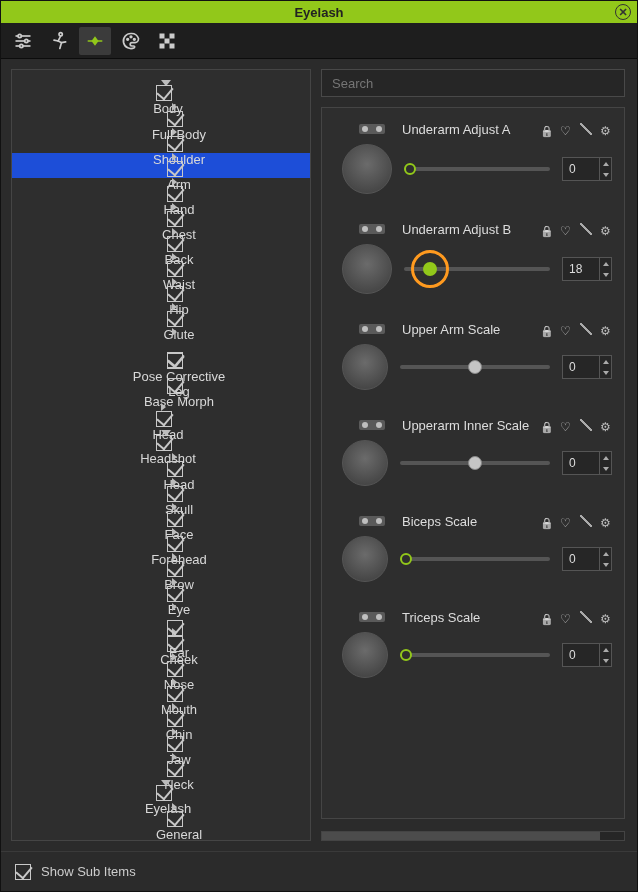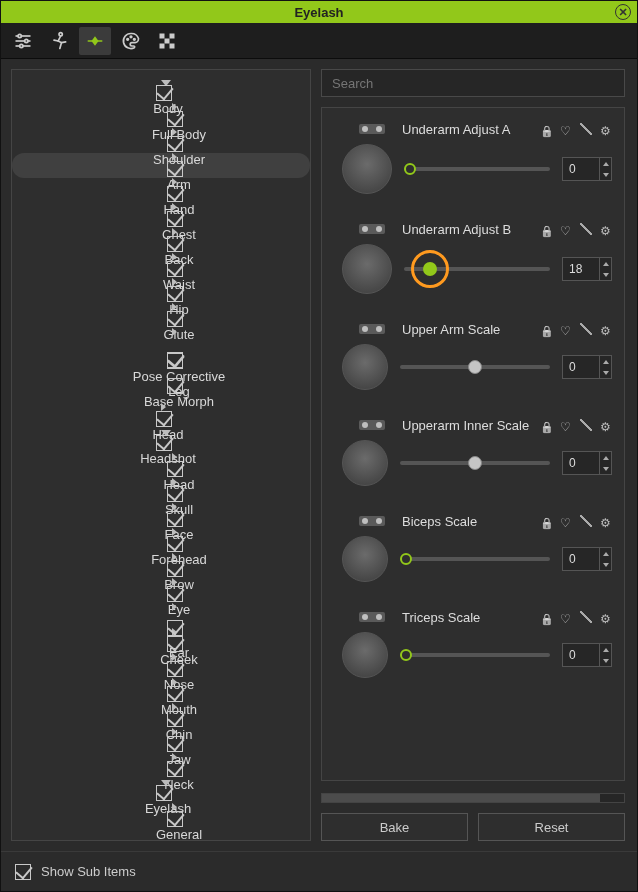--- a/index.html
+++ b/index.html
@@ -15,21 +15,21 @@
   .left-panel { width: 300px; background: #2e2e2e; border: 1px solid #454545; padding: 8px 0; overflow-y: auto; position: relative; }
   .right-panel { flex: 1; display: flex; flex-direction: column; }
   .search { margin: 0 0 10px 0; }
   .search input { width: 100%; height: 28px; background: #262626; border: 1px solid #494949; color: #999; padding: 0 10px; outline: none; font-size: 13px; }
   .sliders { flex: 1; border: 1px solid #454545; background: #2e2e2e; overflow-y: auto; padding: 12px 12px 12px 20px; }
   .action-row { display: flex; gap: 10px; margin-top: 10px; }
   .action-row button { flex: 1; height: 28px; background: #2e2e2e; border: 1px solid #555; color: #ccc; font-size: 13px; cursor: pointer; }
   .footer { height: 40px; display: flex; align-items: center; padding: 0 14px; border-top: 1px solid #3a3a3a; background:#2b2b2b;}
   .tree { list-style: none; }
   .tree-item { display: flex; align-items: center; height: 25px; padding-right: 6px; cursor: default; white-space: nowrap; flex-direction: column; }
-  .tree-item.selected { background: #404040; border-radius: 12px; }
+  .tree-item.selected { background: #1d4ed8; }
   .arrow { width: 10px; height: 10px; margin-right: 4px; display: inline-block; }
   .arrow.right { border-left: 5px solid #bcbcbc; border-top: 4px solid transparent; border-bottom: 4px solid transparent; }
   .arrow.down { border-top: 5px solid #bcbcbc; border-left: 4px solid transparent; border-right: 4px solid transparent; margin-top:2px;}
   .arrow.none { visibility: hidden; }
   .chk { width: 16px; height: 16px; border: 1.5px solid #c8c8c8; margin-right: 8px; position: relative; flex-shrink: 0; }
   .chk::after { content: ""; position: absolute; left: 3px; top: -2px; width: 8px; height: 13px; border-right: 2px solid #c8c8c8; border-bottom: 2px solid #c8c8c8; transform: rotate(40deg); }
   .tree-label { color: #d8d8d8; }
   
   .param { margin-bottom: 26px; }
   .param-top { display: flex; align-items: center; margin-bottom: 6px; height: 18px;}
@@ -452,24 +452,20 @@
                   <div class="up"></div>
                   <div class="dn"></div>
                 </div>
               </div>
             </div>
           </div>
         </div>
       <div class="hscroll">
           <div class="thumb"></div>
         </div>
-      <div class="action-row">
-        <button>Bake</button>
-        <button>Reset</button>
-      </div>
     </div>
   </div>
 
   <div class="footer">
     <span class="chk"></span>
     <span>Show Sub Items</span>
   </div>
 </div>
 
 </body></html>

